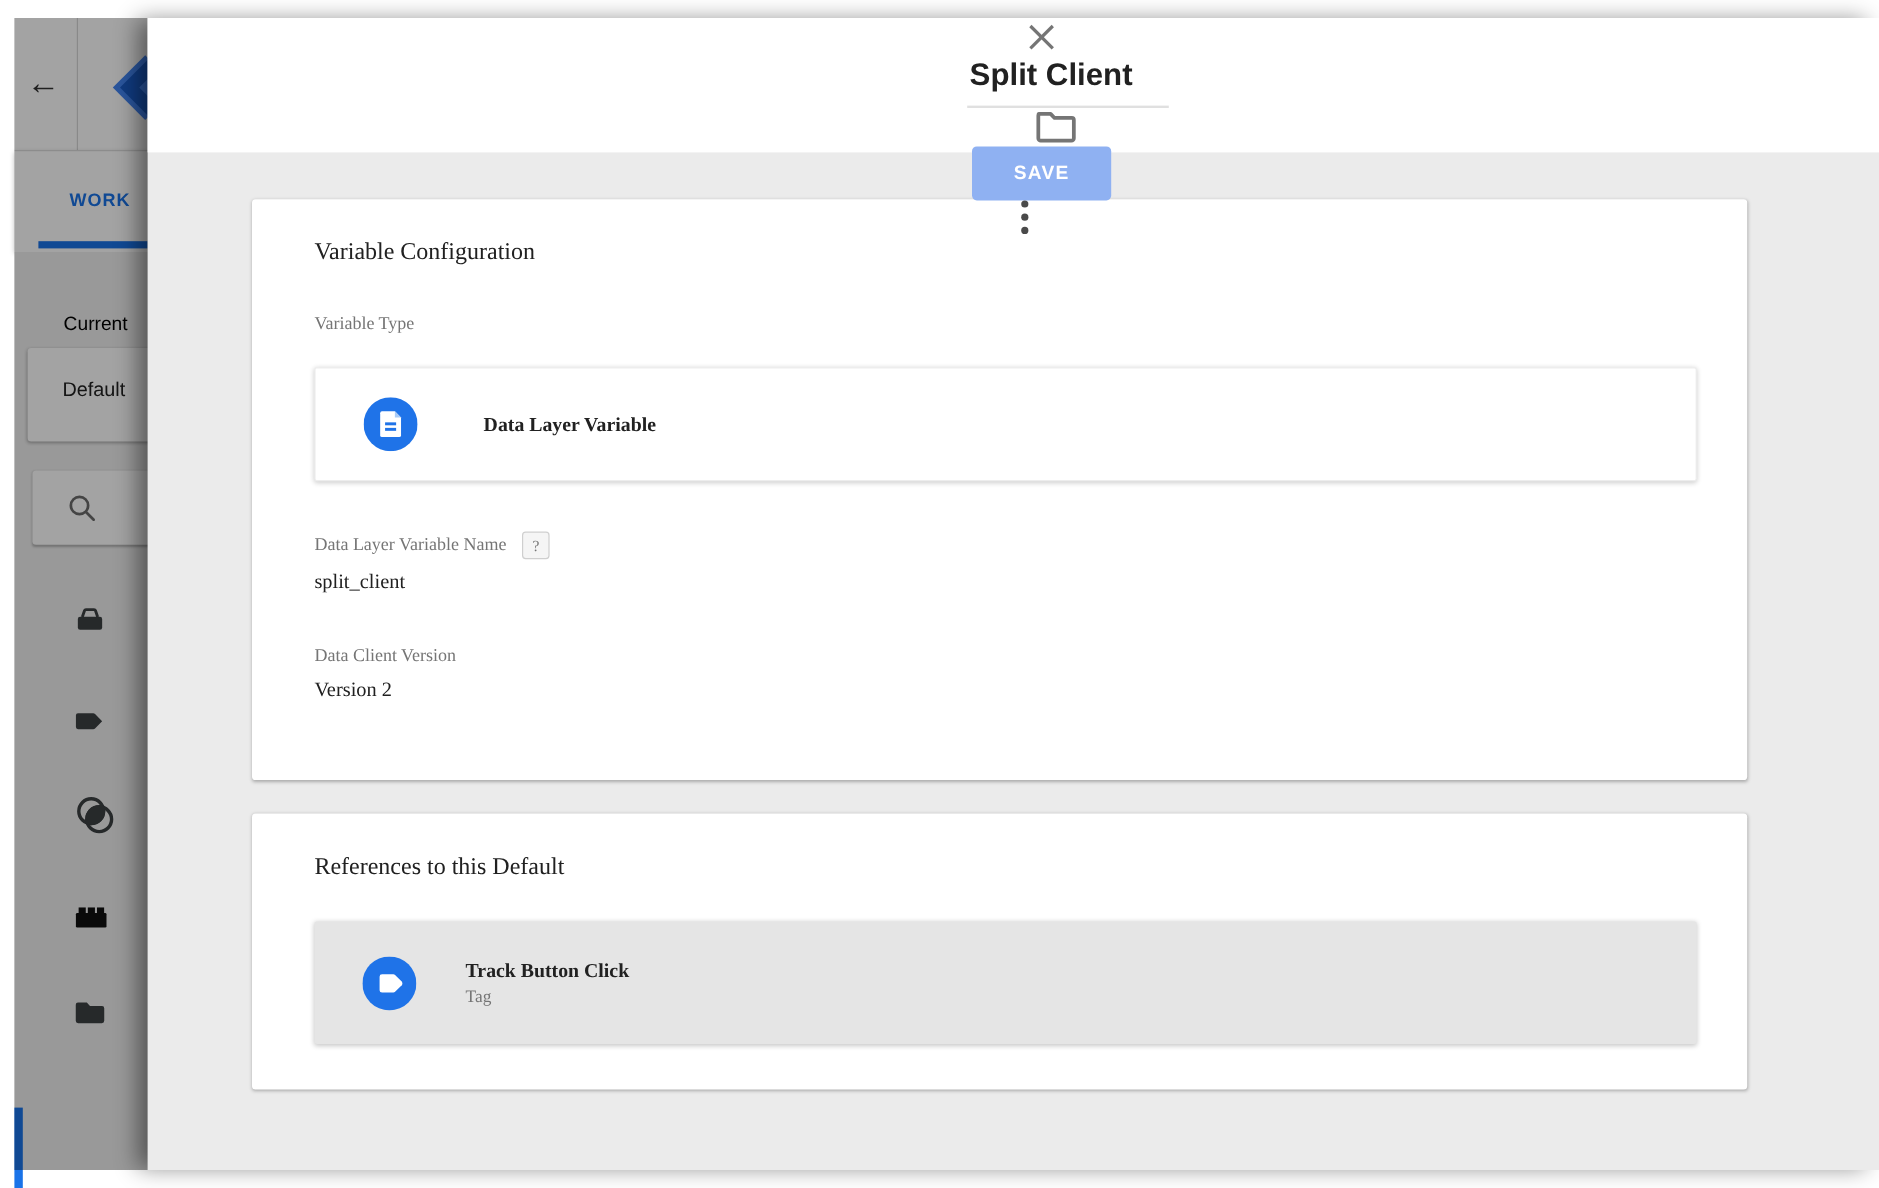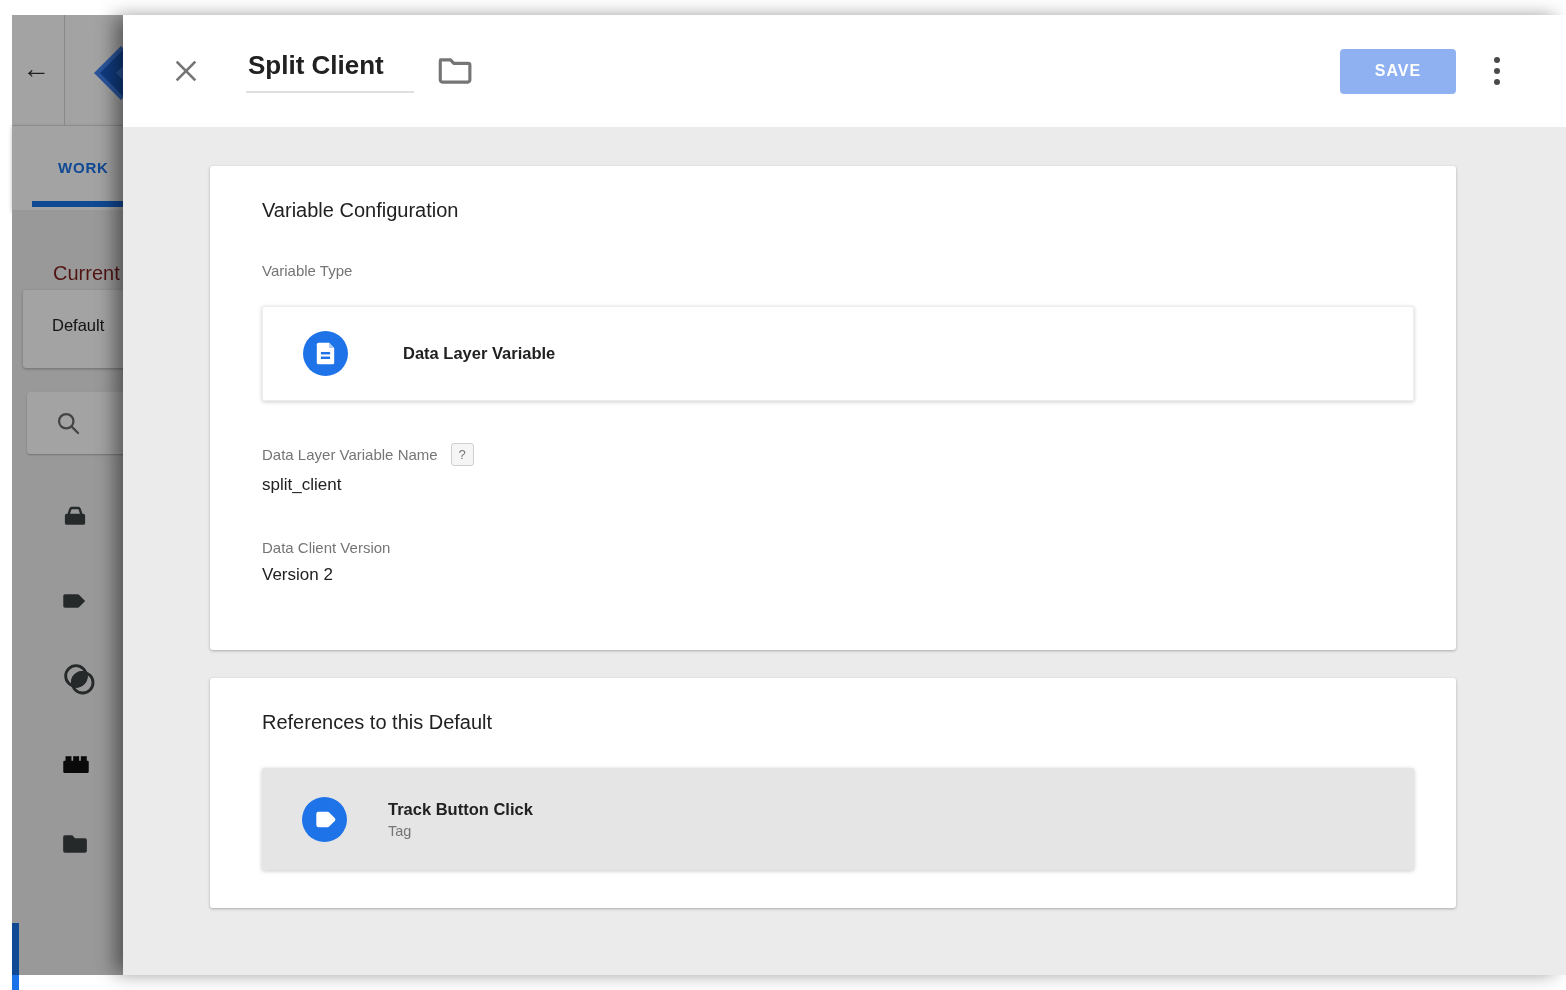--- a/index.html
+++ b/index.html
@@ -10,44 +10,44 @@
   
   .app-under { position:absolute; left:12px; top:15px; width:380px; height:960px; background:#f0f0f0; }
   .app-header { position:absolute; left:0; top:0; width:100%; height:110px; background:#fff; display:flex; }
   .back-zone { width:53px; height:110px; border-right:1px solid #d7d7d7; position:relative; }
   .back-arrow { position:absolute; left:10px; top:40px; font-size:28px; color:#333; line-height:1; cursor:pointer; }
   .gtm-logo { position:absolute; left:81px; top:30px; }
   .tab-bar { position:absolute; left:0; top:110px; width:100%; height:85px; background:#fff; border-top:1px solid #dcdcdc; box-shadow:0 2px 4px rgba(0,0,0,0.25); }
   .tab-label { position:absolute; left:46px; top:33px; font-size:15px; font-weight:bold; letter-spacing:0.8px; color:#1a73e8; }
   .tab-underline { position:absolute; left:20px; bottom:3px; width:91px; height:6px; background:#1a73e8; }
   .side-area { position:absolute; left:0; top:195px; width:100%; bottom:0; background:#f0f0f0; }
-  .current-label { position:absolute; left:41px; top:52px; font-size:20px; color:#7f1d1d; }
+  .current-label { position:absolute; left:41px; top:52px; font-size:16px; color:#000000; }
   .ws-card { position:absolute; left:11px; top:80px; width:140px; height:78px; background:#fff; border-radius:3px; box-shadow:0 1px 3px rgba(0,0,0,0.3);text-align:right; }
   .ws-card span { position:absolute; left:29px; top:26px; font-size:16.5px; color:#212121; }
   .search-box { position:absolute; left:15px; top:182px; width:140px; height:62px; background:#fff; border-radius:3px; box-shadow:0 1px 2px rgba(0,0,0,0.25); }
   .search-box svg { position:absolute; left:28px; top:18px; }
   .nav-icon { position:absolute; left:47px; width:32px; height:34px; }
   .sel-bar { position:absolute; left:0; top:713px; width:7px; height:72px; background:#1a73e8; }
   .scrim { position:absolute; left:12px; top:15px; width:380px; height:960px; background:rgba(0,0,0,0.36); z-index:5; }
 
   
   .modal { position:absolute; left:123px; top:15px; right:0; height:960px; z-index:10;
     box-shadow:-10px 0 18px -2px rgba(0,0,0,0.45); background:#ebebeb; }
-  .modal-header { position:relative; height:112px; background:#fff; display:flex; align-items:center; padding:0 0 0 47px; }
+  .modal-header { position:relative; height:112px; background:#fff; display:flex; align-items:center; padding:0 0 0 47px;flex-direction:column; }
   .close-btn { width:32px; height:32px; cursor:pointer; flex:none; }
   .title-wrap { margin-left:44px; padding:0 2px 10px 2px; min-width:168px; border-bottom:2px solid #e0e0e0; flex:none; }
   .title-text { font-size:26px; font-weight:bold; color:#212121; white-space:nowrap; }
   .folder-btn { margin-left:22px; flex:none; cursor:pointer; }
   .spacer { flex:1; }
   .save-btn { flex:none; width:116px; height:45px; background:#8fb1f2; border:none; border-radius:4px;
     color:#fff; font-size:16px; font-weight:bold; letter-spacing:1px; font-family:inherit; cursor:pointer; }
   .kebab { flex:none; margin:0 62px 0 34px; width:14px; cursor:pointer; display:flex; flex-direction:column; align-items:center; gap:5px; }
   .kebab i { width:6px; height:6px; border-radius:50%; background:#4a4a4a; }
 
-  .modal-body { padding:39px 110px 0 87px; }
+  .modal-body { padding:39px 110px 0 87px;font-family:Liberation Serif, serif; }
   .card { background:#fff; border-radius:3px; box-shadow:0 1px 3px rgba(0,0,0,0.28); }
   .card-config { height:484px; padding:33px 42px 0 52px; }
   .card-refs { margin-top:28px; height:230px; padding:33px 42px 0 52px; }
   .card-heading { font-size:20px; color:#212121; font-weight:400; }
   .field-label { font-size:15px; color:#757575; }
   .lbl-type { margin-top:40px; }
   .type-row { margin-top:27px; height:95px; background:#fff; border:1px solid #ededed; border-radius:2px;
     box-shadow:0 1px 4px rgba(0,0,0,0.2); display:flex; align-items:center; padding-left:40px; cursor:pointer; }
   .type-row .row-label { margin-left:55px; font-size:16.5px; font-weight:bold; color:#212121; }
   .name-row { margin-top:42px; display:flex; align-items:center; gap:13px; }

